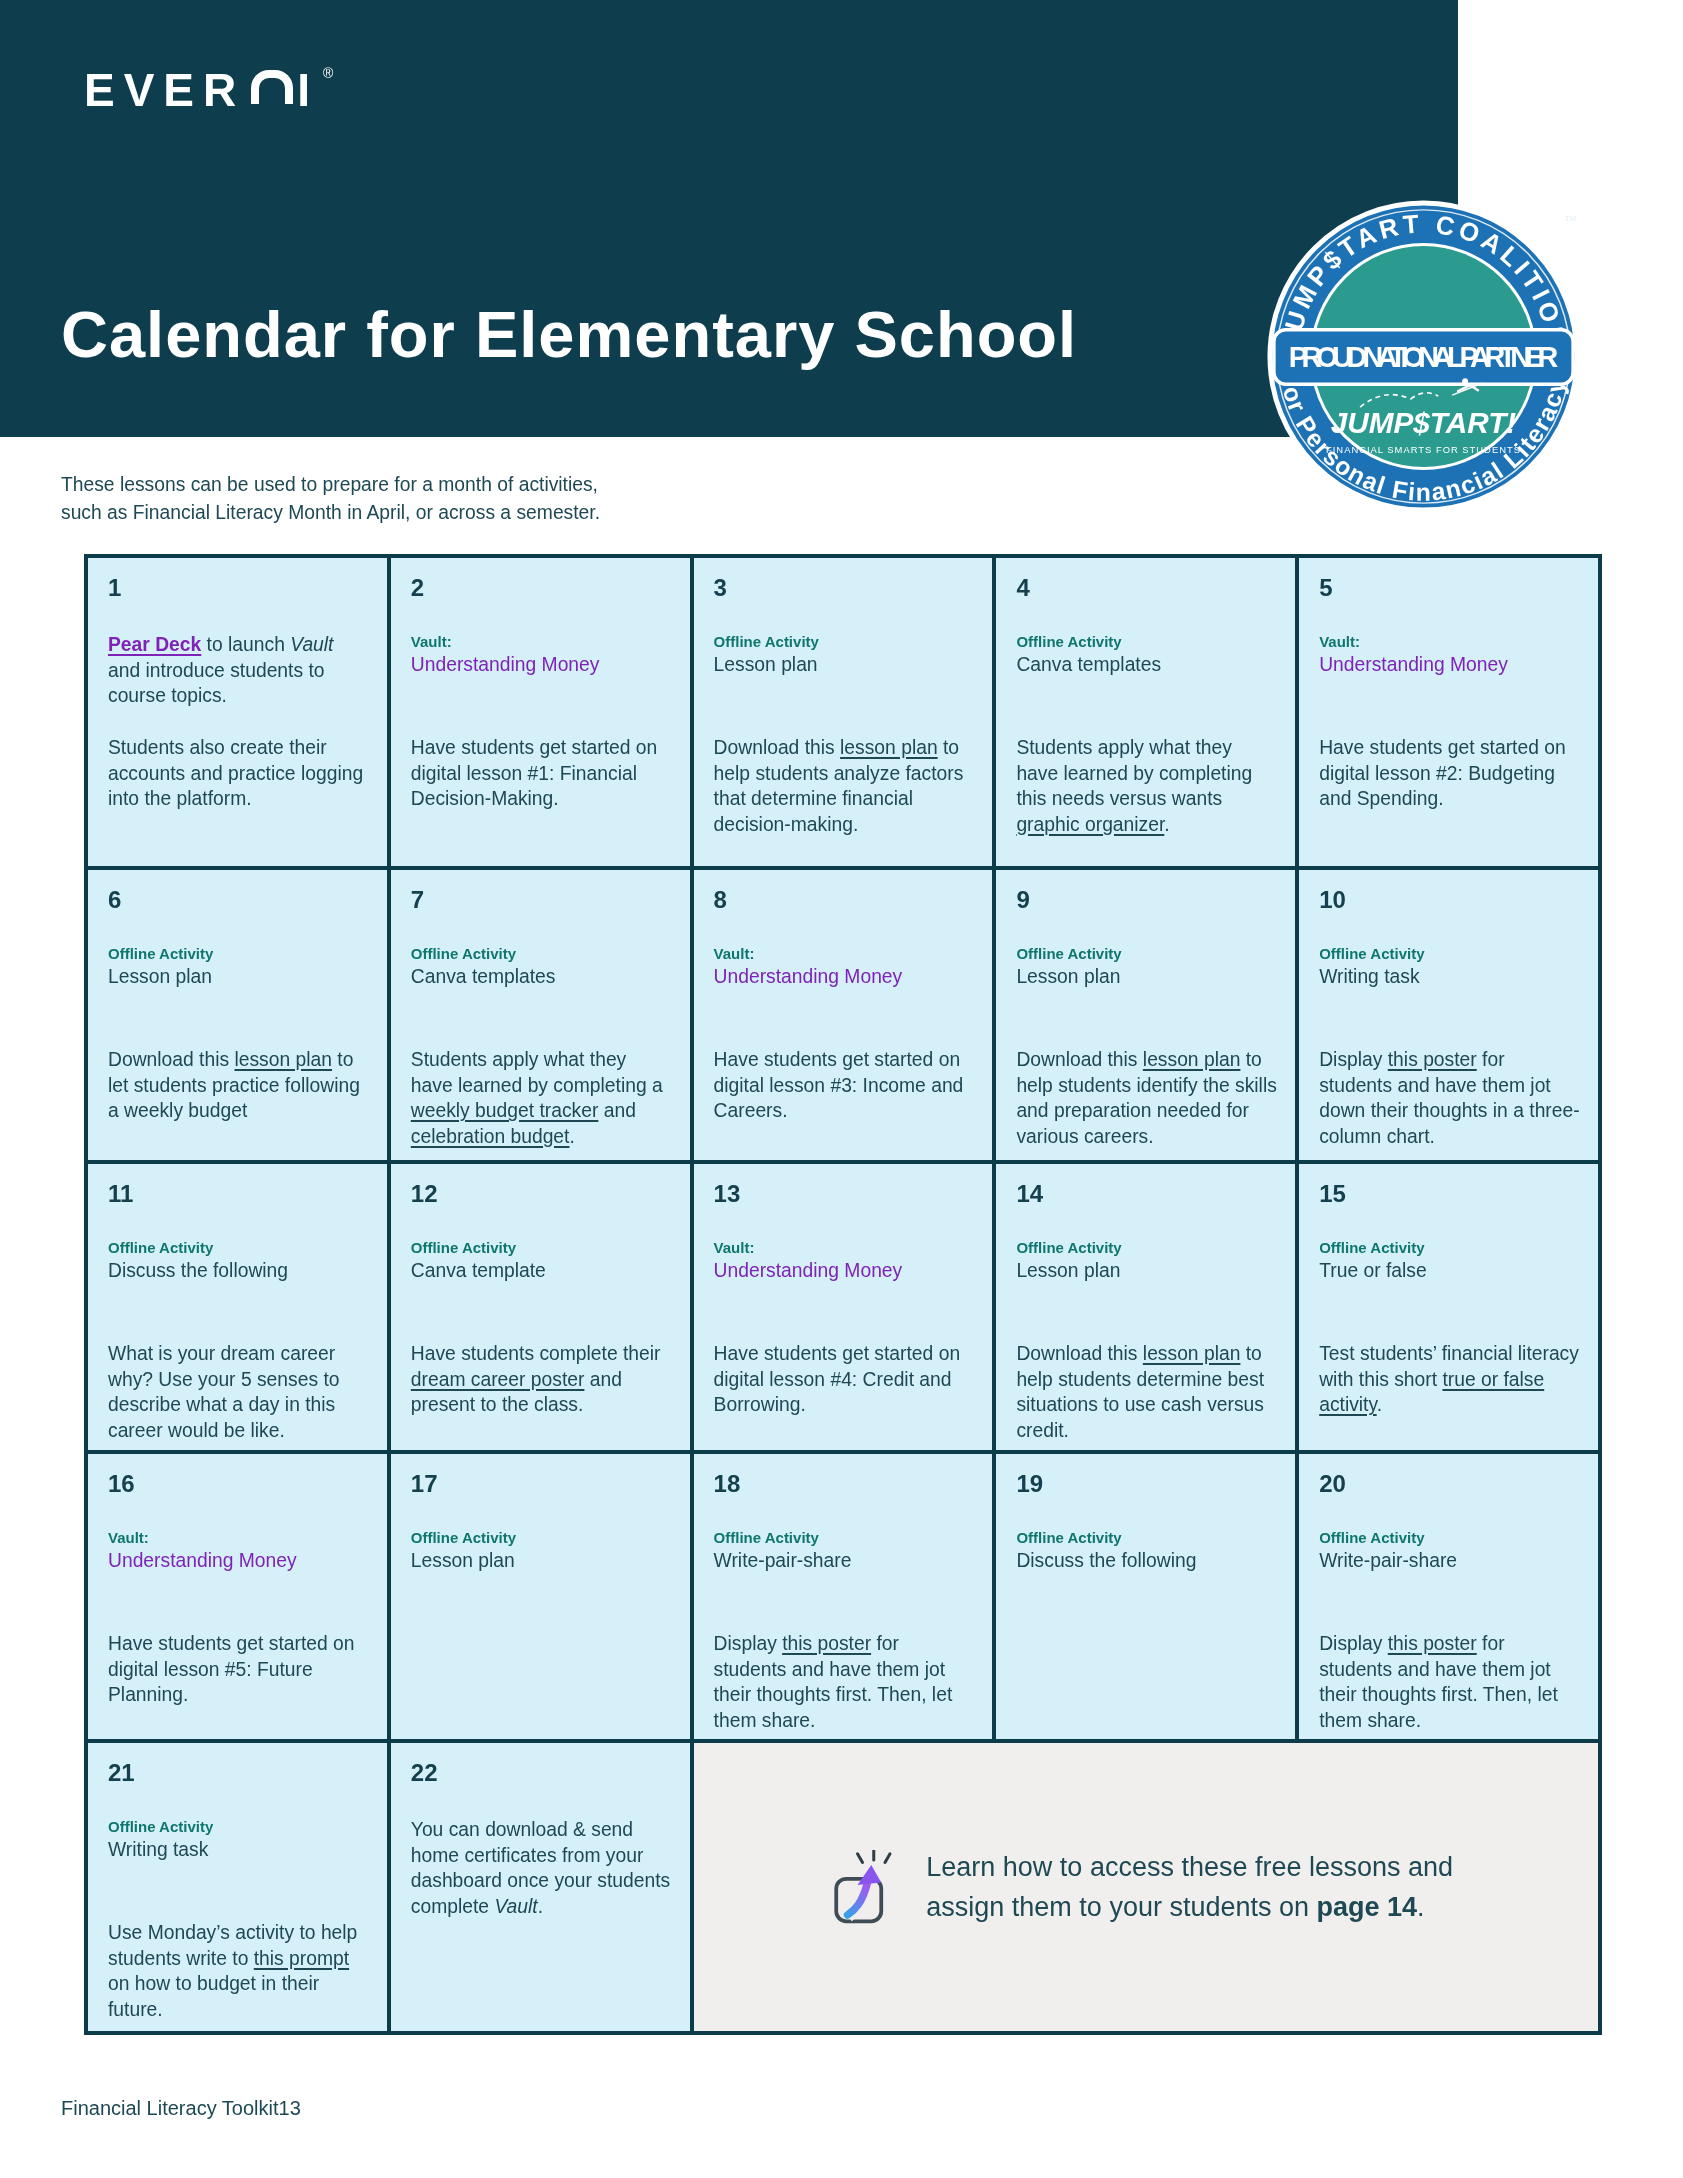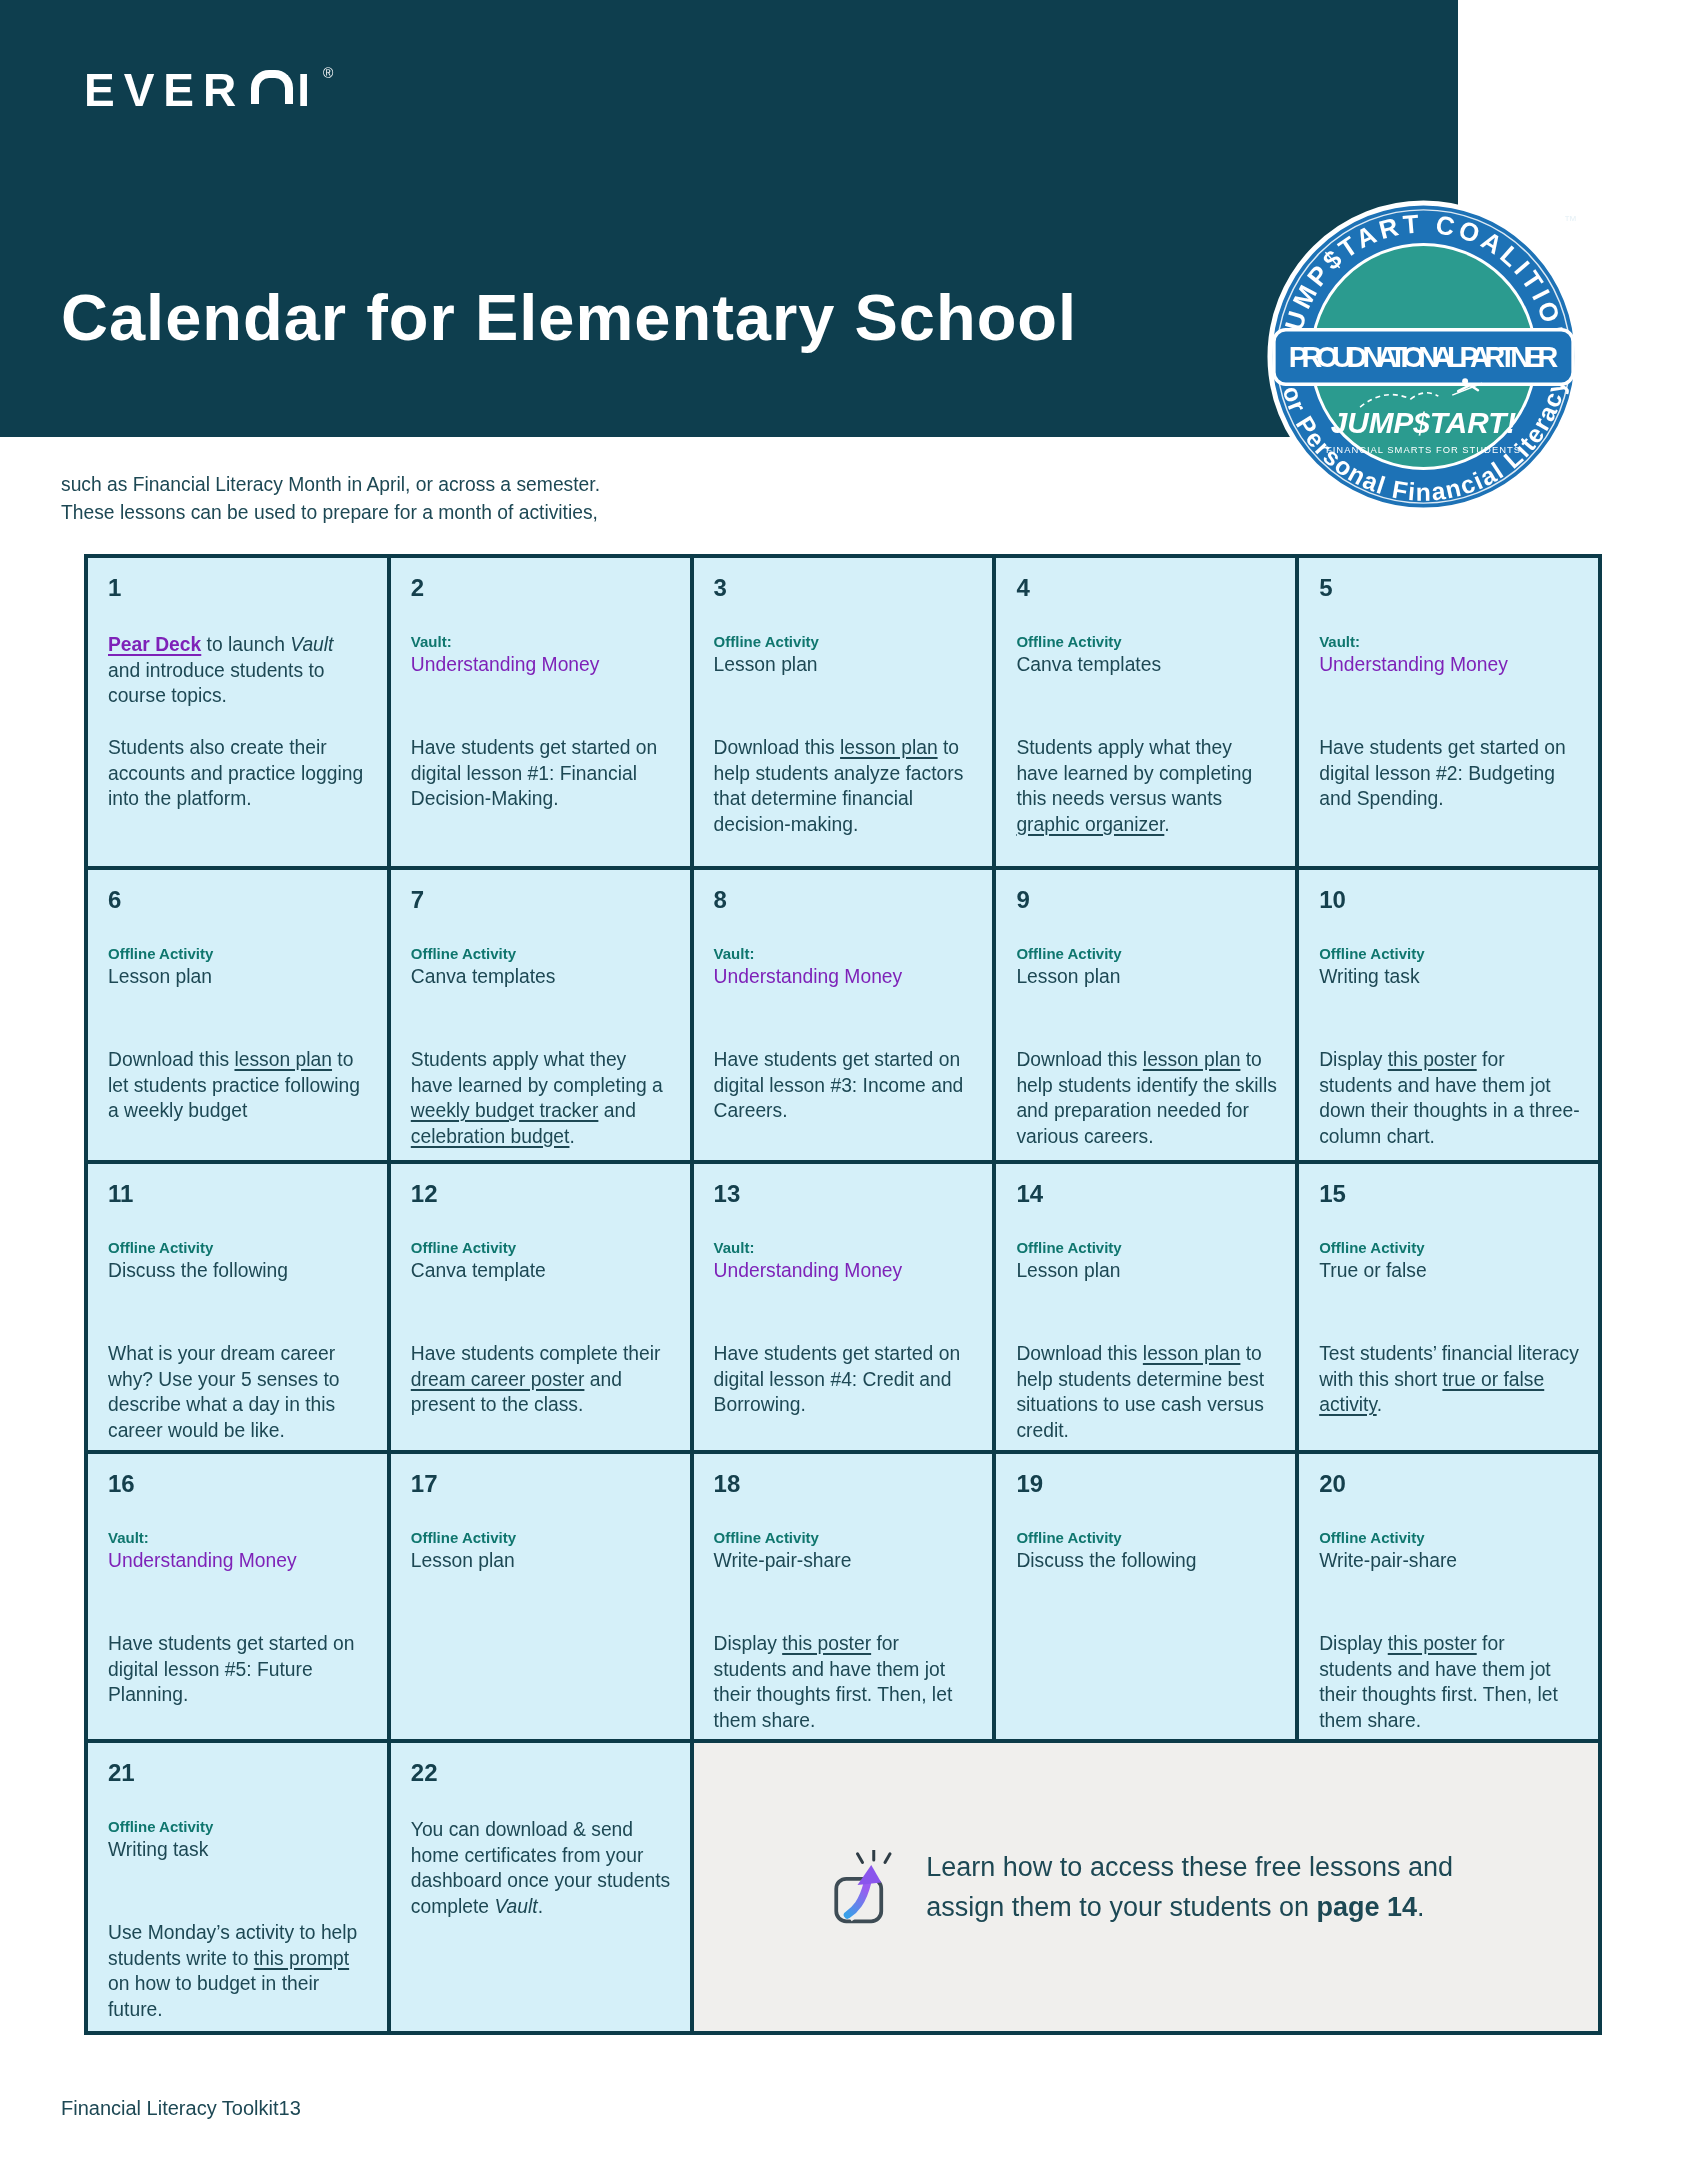--- a/index.html
+++ b/index.html
@@ -7,21 +7,21 @@
     width:1683px;height:2178px;position:relative;background:#ffffff;
     font-family:"Liberation Sans",sans-serif;color:#1d4854;overflow:hidden;
   }
   
   .header{position:absolute;left:0;top:0;width:1458px;height:437px;background:#0e3e4e}
   .logo{position:absolute;left:84px;top:67px;display:flex;align-items:flex-start;color:#fff}
   .logo-letters{font-size:46px;font-weight:600;letter-spacing:9px;line-height:1}
   .logo-arch{display:inline-block;width:26px;height:26px;border:8px solid #fff;border-bottom:none;
     border-radius:18px 18px 0 0;margin:3px 4px 0 6px}
   .logo-reg{font-size:14px;margin-left:4px;margin-top:-2px}
-  .title{position:absolute;left:61px;top:280px;font-size:65px;font-weight:700;color:#fff;letter-spacing:1px;white-space:nowrap}
+  .title{position:absolute;left:61px;top:297px;font-size:65px;font-weight:700;color:#fff;letter-spacing:1px;white-space:nowrap}
   
   .badge{position:absolute;left:1264px;top:197px;width:319px;height:319px}
   .badge svg{display:block;width:319px;height:319px}
   .badge .tm{position:absolute;right:6px;top:16px;color:#e8f2f7;font-size:13px}
   
   .intro{position:absolute;left:61px;top:471px;font-size:19.3px;line-height:1.45;color:#1d4854}
   
   .grid{position:absolute;left:84px;top:554px;width:1518px;box-sizing:border-box;
     display:grid;grid-template-columns:repeat(5,1fr);
     grid-template-rows:312px 294px 290px 289px 292px;
@@ -81,22 +81,22 @@
       <path d="M 196,196 L 208,190 L 216,195" fill="none" stroke-width="2.5" stroke-linecap="round"></path>
       <path d="M 190,200 L 220,188" fill="none" stroke-width="1.6"></path>
     </g>
     <text x="161" y="238" text-anchor="middle" font-family="Liberation Sans, sans-serif" font-size="30" font-weight="bold" font-style="italic" fill="#ffffff">JUMP$TART!</text>
     <text x="161" y="258" text-anchor="middle" font-family="Liberation Sans, sans-serif" font-size="9.5" fill="#ffffff" letter-spacing="1">FINANCIAL SMARTS FOR STUDENTS</text>
   </svg>
   <span class="tm">™</span>
 </div>
 
 <div class="intro">
+  <div>These lessons can be used to prepare for a month of activities,</div>
   <div>such as Financial Literacy Month in April, or across a semester.</div>
-  <div>These lessons can be used to prepare for a month of activities,</div>
 </div>
 
 <div class="grid">
 
 <div class="cell">
       <div class="num">1</div>
       <div class="slot">
         <div class="para"><span class="plnk">Pear Deck</span><span> to launch </span><span class="it">Vault</span><span> and introduce students to course topics.</span></div>
       </div>
       <div class="para"><span>Students also create their accounts and practice logging into the platform.</span></div>

